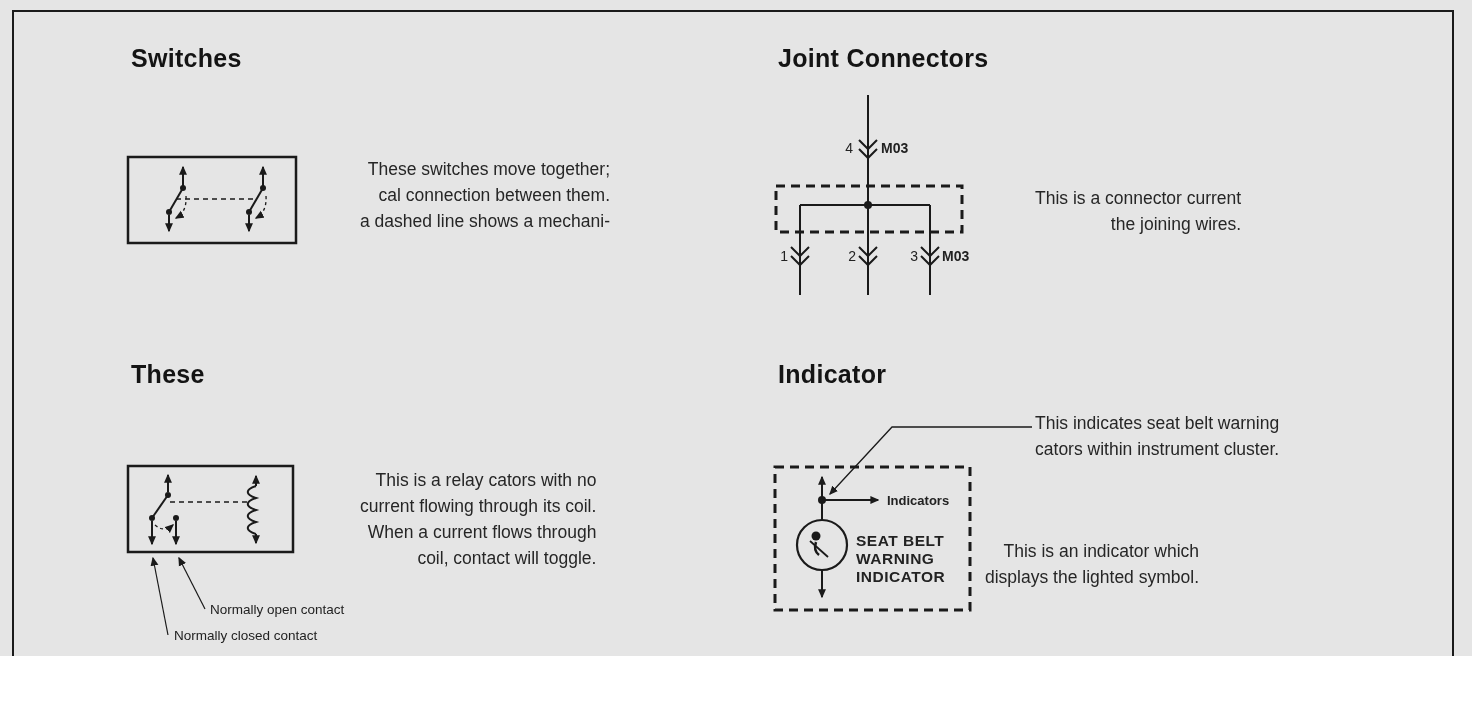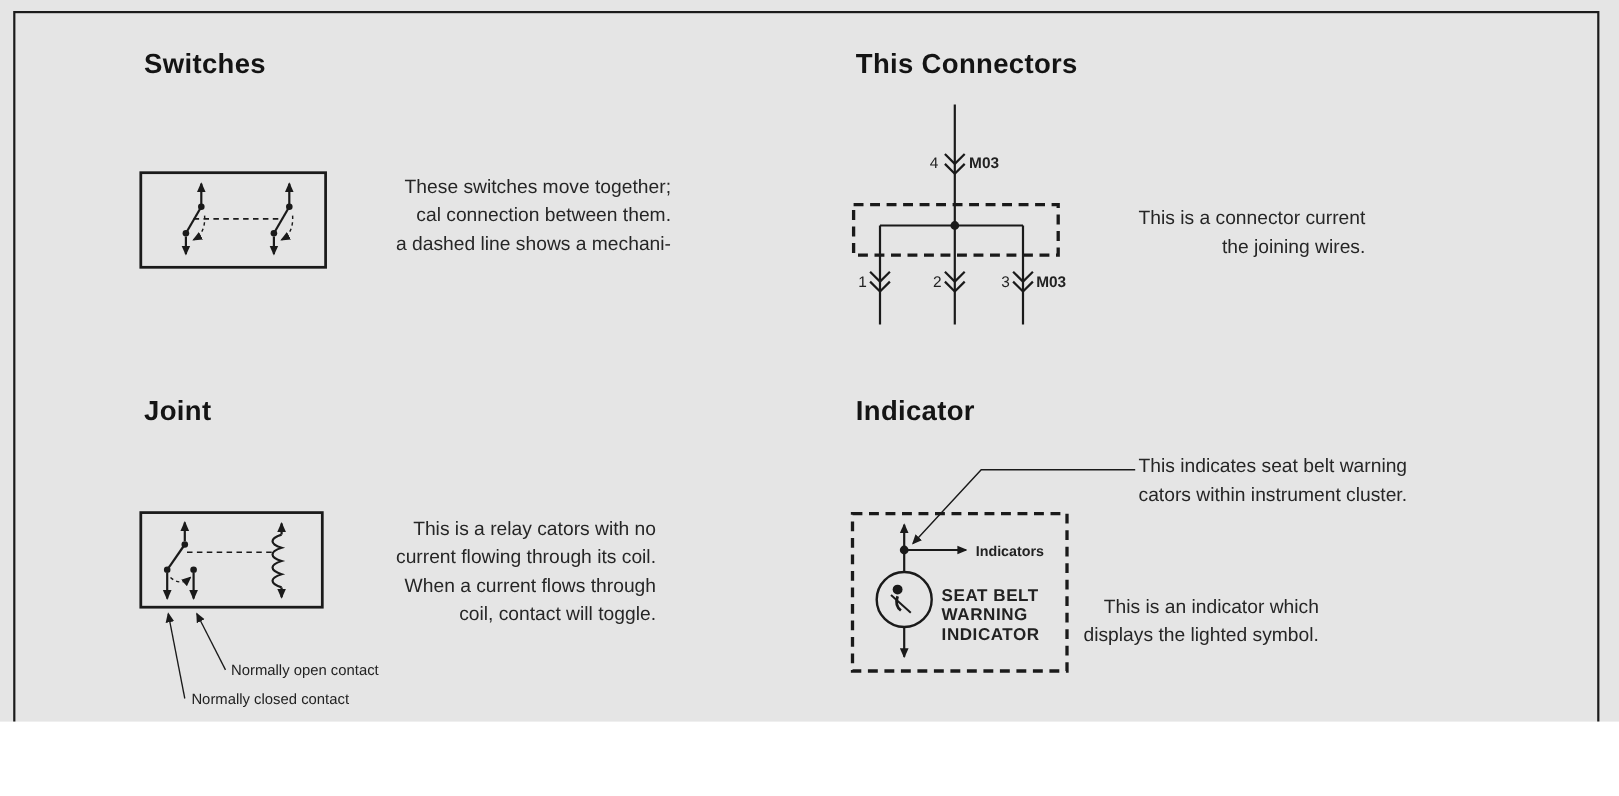--- a/index.html
+++ b/index.html
@@ -17,22 +17,22 @@
   svg.diagram { position:absolute; overflow:visible; }
   svg text { font-family:"Liberation Sans", sans-serif; fill:#222222; }
 </style>
 </head>
 <body>
 
 <div class="page">
   <div class="frame"></div>
 
   <h2 class="heading" style="left:131px; top:44px">Switches</h2>
-  <h2 class="heading" style="left:778px; top:44px">This Connectors</h2>
-  <h2 class="heading" style="left:131px; top:360px">Joint</h2>
+  <h2 class="heading" style="left:778px; top:44px">Joint Connectors</h2>
+  <h2 class="heading" style="left:131px; top:360px">These</h2>
   <h2 class="heading" style="left:778px; top:360px">Indicator</h2>
 
   <svg class="diagram" style="left:125px; top:150px" width="190" height="105" viewBox="0 0 190 105">
     <defs>
       <marker id="mA" viewBox="0 0 10 10" refX="8.5" refY="5" markerWidth="9" markerHeight="9" orient="auto" markerUnits="userSpaceOnUse">
         <path d="M0,0.6 L10,5 L0,9.4 Z" fill="#1a1a1a"></path>
       </marker>
     </defs>
     <g stroke="#1a1a1a" fill="none">
       <rect x="3" y="7" width="168" height="86" stroke-width="2.5"></rect>

